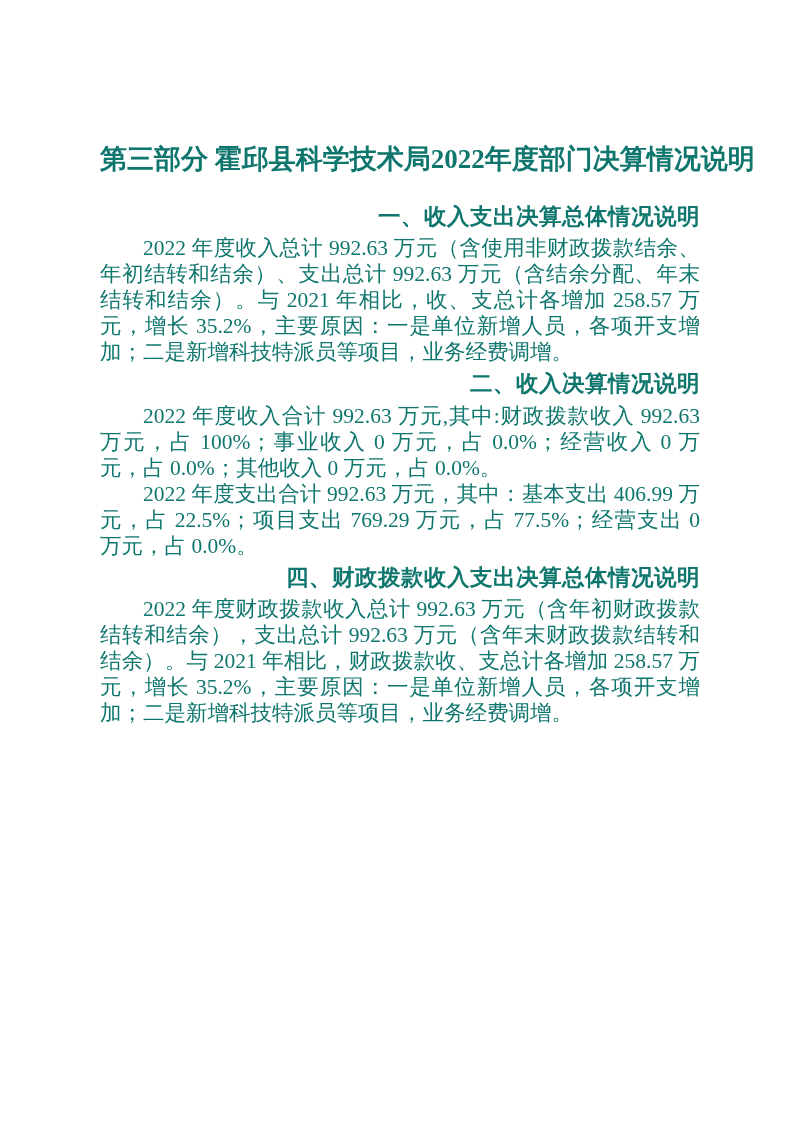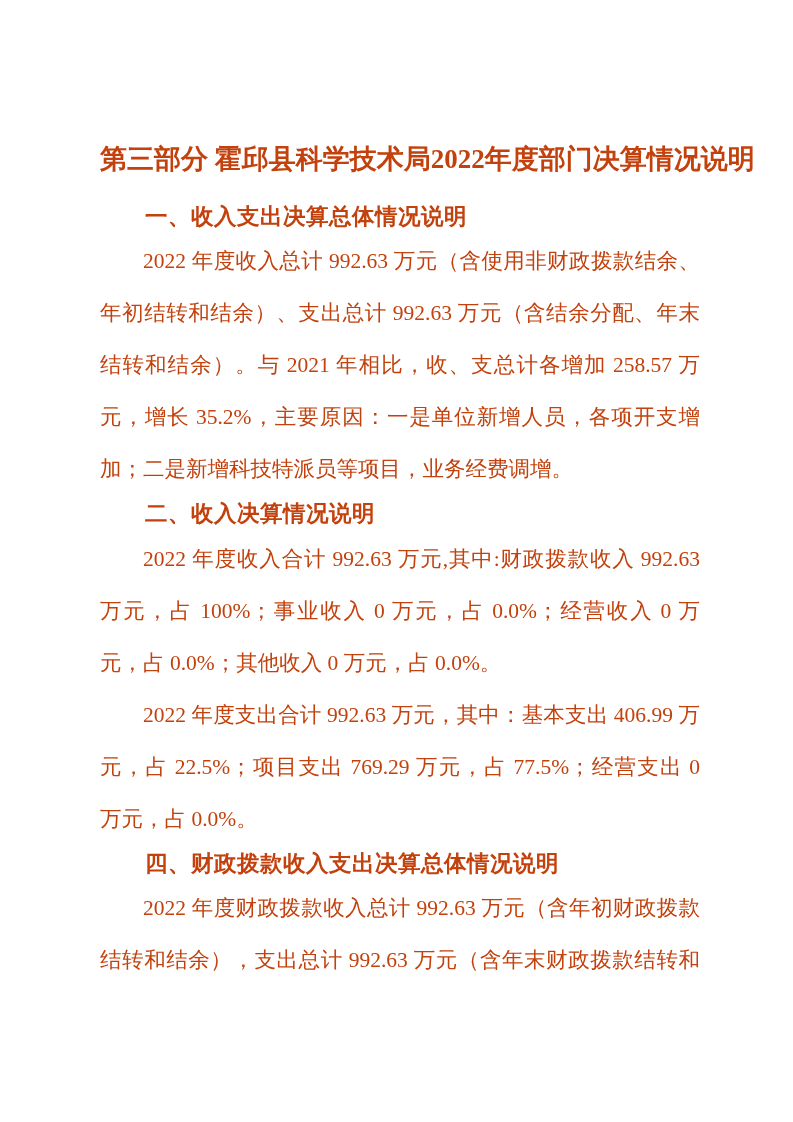--- a/index.html
+++ b/index.html
@@ -7,45 +7,46 @@
     padding: 0;
     background: #ffffff;
   }
   .page {
     position: relative;
     width: 793px;
     height: 990px;
     background: #ffffff;
     box-sizing: border-box;
     padding: 140px 93px 0 100px;
-    color: #c2410c;
+    color: #0f766e;
     overflow: hidden;
   }
   .doc-title {
     font-family: "Liberation Serif", "DejaVu Serif", serif;
     font-weight: bold;
     font-size: 27px;
     line-height: 38px;
     text-align: center;
     margin: 0 0 20px 0;
     white-space: nowrap;
   }
   .section-heading {
     font-family: "Liberation Sans", "DejaVu Sans", sans-serif;
     font-weight: bold;
     font-size: 22.5px;
     line-height: 37.4px;
     text-indent: 2em;
     margin: 0;
     letter-spacing: 0.5px;
+    text-align: right;
   }
   .para {
     font-family: "Liberation Serif", "DejaVu Serif", serif;
     font-size: 21.5px;
-    line-height: 52px;
+    line-height: 26px;
     text-indent: 2em;
     text-align: justify;
     margin: 0;
   }
   .page-number {
     position: absolute;
     top: 989px;
     right: 108px;
     font-family: "Liberation Serif", "DejaVu Serif", serif;
     font-size: 15px;

